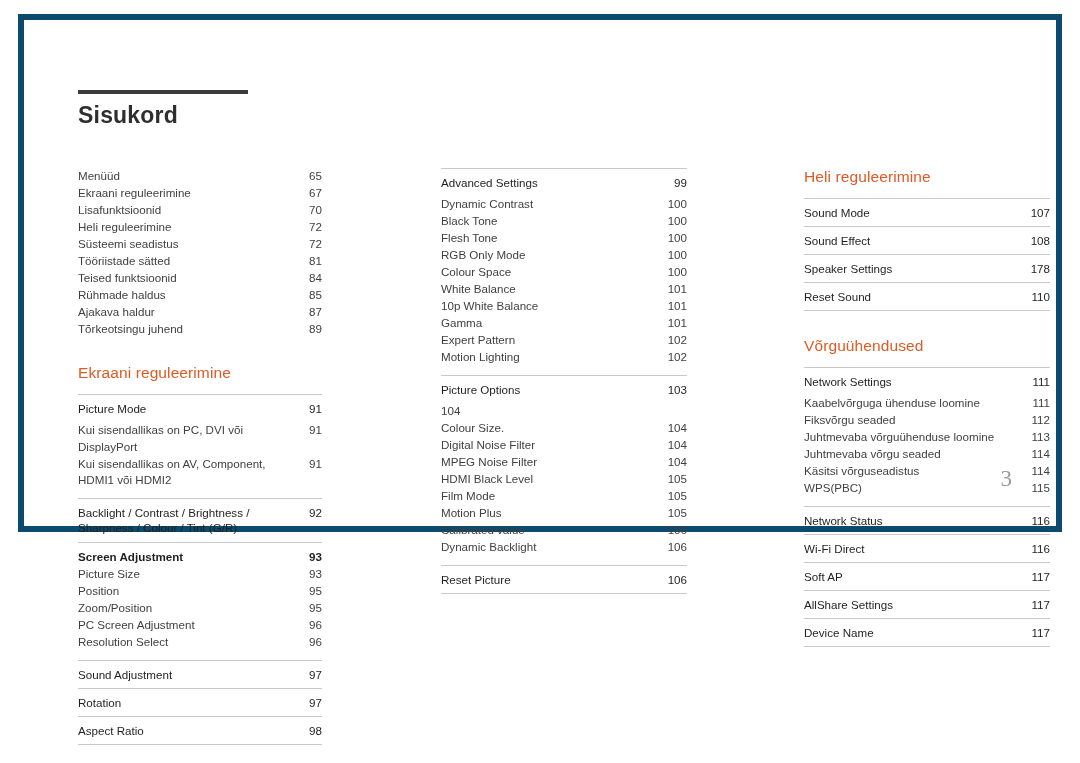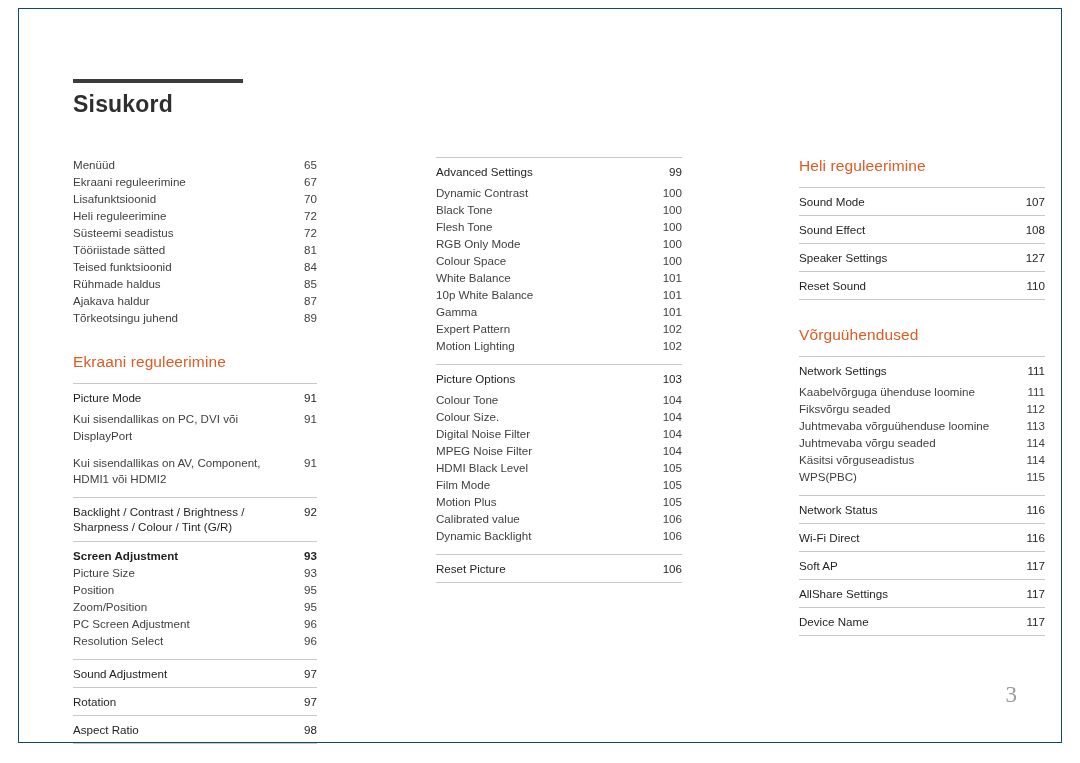--- a/index.html
+++ b/index.html
@@ -11,25 +11,25 @@
     width: 1080px;
     height: 763px;
     font-family: "Liberation Sans", sans-serif;
     color: #3b3b3b;
     position: relative;
     overflow: hidden;
   }
   .page {
     position: absolute;
     left: 18px;
-    top: 8px;
+    top: 14px;
     width: 1044px;
-    height: 735px;
+    height: 518px;
     background: #ffffff;
-    border: 1px solid #0c4a6e;
+    border: 6px solid #0c4a6e;
     box-sizing: border-box;
   }
   .title-rule {
     position: absolute;
     left: 54px;
     top: 70px;
     width: 170px;
     height: 4px;
     background: #3c3c3c;
   }
@@ -106,21 +106,21 @@
     font-size: 11.6px;
     line-height: 16.5px;
     color: #3f3f3f;
     position: relative;
   }
   .wrap-item .page-no {
     position: absolute;
     right: 0;
     top: 0;
   }
-  .wrap-item .label { display: block; padding-right: 26px; margin-top: 10px; }
+  .wrap-item .label { display: block; padding-right: 26px; }
 
   .folio {
     position: absolute;
     right: 44px;
     bottom: 34px;
     font-size: 23px;
     color: #9a9a9a;
     font-family: "Liberation Serif", serif;
   }
 </style>
@@ -287,21 +287,20 @@
         <span class="label">Motion Lighting</span>
         <span class="page-no">102</span>
       </div>
 
       <div class="spacer-sm"></div>
       <div class="row bold">
         <span class="label">Picture Options</span>
         <span class="page-no">103</span>
       </div>
       <div class="row plain">
-        <span class="label">Colour Tone</span>
         <span class="page-no">104</span>
       </div>
       <div class="row plain">
         <span class="label">Colour Size.</span>
         <span class="page-no">104</span>
       </div>
       <div class="row plain">
         <span class="label">Digital Noise Filter</span>
         <span class="page-no">104</span>
       </div>
@@ -344,21 +343,21 @@
       <div class="row bold">
         <span class="label">Sound Mode</span>
         <span class="page-no">107</span>
       </div>
       <div class="row bold">
         <span class="label">Sound Effect</span>
         <span class="page-no">108</span>
       </div>
       <div class="row bold">
         <span class="label">Speaker Settings</span>
-        <span class="page-no">127</span>
+        <span class="page-no">178</span>
       </div>
       <div class="row bold group-end">
         <span class="label">Reset Sound</span>
         <span class="page-no">110</span>
       </div>
     </div>
 
     <div class="spacer-lg"></div>
     <div class="section-head">Võrguühendused</div>
 

